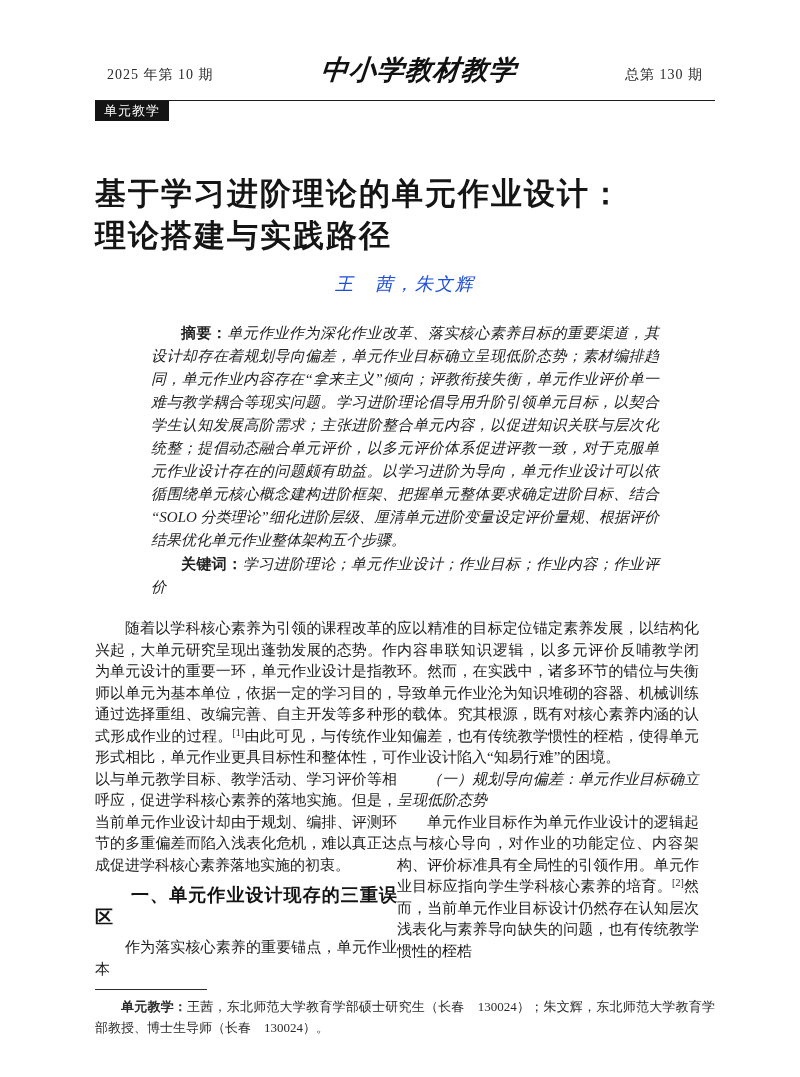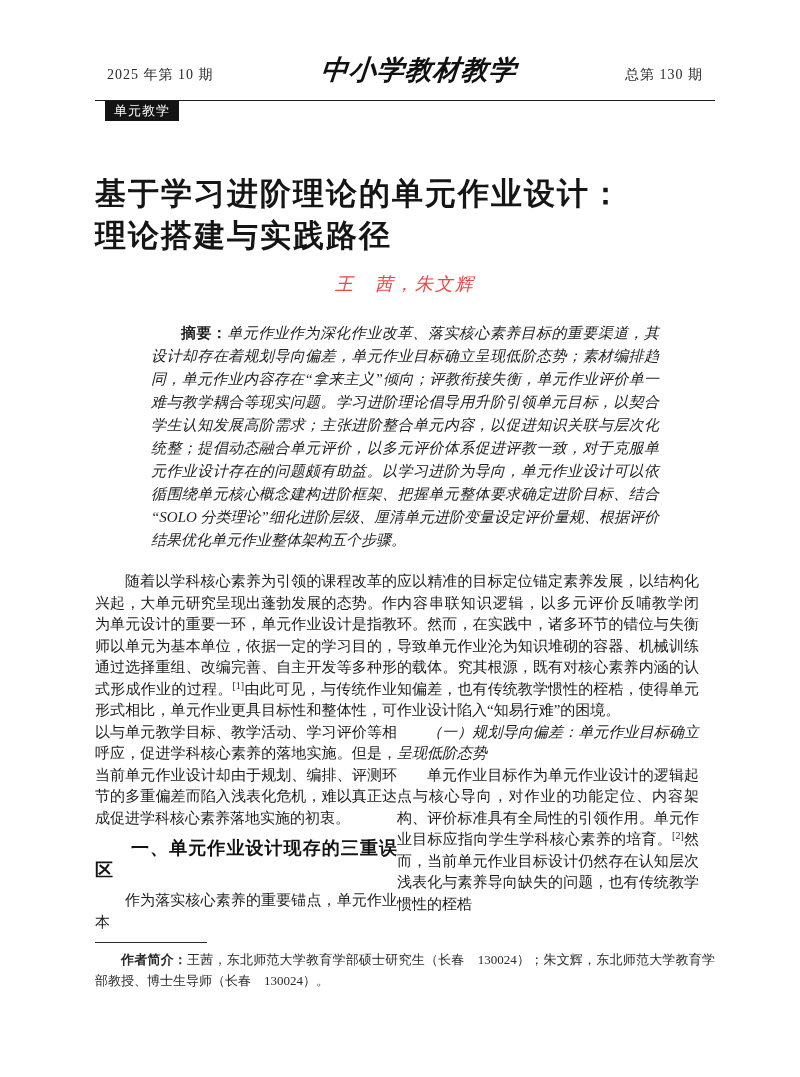--- a/index.html
+++ b/index.html
@@ -36,21 +36,21 @@
     font-family: "Liberation Serif", "DejaVu Serif", serif;
   }
   .tag-row {
     position: relative;
     margin-top: 12px;
     border-top: 1.5px solid #1c1c1c;
     height: 24px;
   }
   .category-tag {
     position: absolute;
-    left: 10px;
+    left: 0;
     top: 0;
     background: #141414;
     color: #fefefe;
     font-size: 13px;
     line-height: 19px;
     padding: 0 9px 1px 9px;
     letter-spacing: 1px;
     font-family: "Liberation Sans", "DejaVu Sans", sans-serif;
   }
   
@@ -63,21 +63,21 @@
     line-height: 42px;
     letter-spacing: 2px;
     color: #151515;
   }
   .authors {
     margin-top: 15px;
     text-align: center;
     font-size: 18px;
     font-style: italic;
     letter-spacing: 2px;
-    color: #ef4444;
+    color: #1d4ed8;
   }
   
   .abstract {
     margin-top: 25px;
     padding: 0 56px;
     font-size: 15px;
     line-height: 23px;
     text-align: justify;
     font-style: italic;
     color: #222;
@@ -152,33 +152,34 @@
 
     <h1 class="title">
       <span>基于学习进阶理论的单元作业设计：</span><br>
       <span>理论搭建与实践路径</span>
     </h1>
 
     <div class="authors">王　茜，朱文辉</div>
 
     <div class="abstract">
       <p><span class="lbl">摘要：</span><span>单元作业作为深化作业改革、落实核心素养目标的重要渠道，其设计却存在着规划导向偏差，单元作业目标确立呈现低阶态势；素材编排趋同，单元作业内容存在“拿来主义”倾向；评教衔接失衡，单元作业评价单一难与教学耦合等现实问题。学习进阶理论倡导用升阶引领单元目标，以契合学生认知发展高阶需求；主张进阶整合单元内容，以促进知识关联与层次化统整；提倡动态融合单元评价，以多元评价体系促进评教一致，对于克服单元作业设计存在的问题颇有助益。以学习进阶为导向，单元作业设计可以依循围绕单元核心概念建构进阶框架、把握单元整体要求确定进阶目标、结合“SOLO 分类理论”细化进阶层级、厘清单元进阶变量设定评价量规、根据评价结果优化单元作业整体架构五个步骤。</span></p>
+      <p><span class="lbl">关键词：</span><span>学习进阶理论；单元作业设计；作业目标；作业内容；作业评价</span></p>
     </div>
 
     <div class="columns">
       <div class="col">
         <p class="indent"><span>随着以学科核心素养为引领的课程改革的兴起，大单元研究呈现出蓬勃发展的态势。作为单元设计的重要一环，单元作业设计是指教师以单元为基本单位，依据一定的学习目的，通过选择重组、改编完善、自主开发等多种形式形成作业的过程。</span><sup class="ref">[1]</sup><span>由此可见，与传统作业形式相比，单元作业更具目标性和整体性，可以与单元教学目标、教学活动、学习评价等相呼应，促进学科核心素养的落地实施。但是，当前单元作业设计却由于规划、编排、评测环节的多重偏差而陷入浅表化危机，难以真正达成促进学科核心素养落地实施的初衷。</span></p>
         <h3 class="sec-heading">一、单元作业设计现存的三重误区</h3>
         <p class="indent">作为落实核心素养的重要锚点，单元作业本</p>
       </div>
       <div class="col">
         <p>应以精准的目标定位锚定素养发展，以结构化内容串联知识逻辑，以多元评价反哺教学闭环。然而，在实践中，诸多环节的错位与失衡导致单元作业沦为知识堆砌的容器、机械训练的载体。究其根源，既有对核心素养内涵的认知偏差，也有传统教学惯性的桎梏，使得单元作业设计陷入“知易行难”的困境。</p>
         <p class="sub-heading">（一）规划导向偏差：单元作业目标确立呈现低阶态势</p>
         <p class="indent"><span>单元作业目标作为单元作业设计的逻辑起点与核心导向，对作业的功能定位、内容架构、评价标准具有全局性的引领作用。单元作业目标应指向学生学科核心素养的培育。</span><sup class="ref">[2]</sup><span>然而，当前单元作业目标设计仍然存在认知层次浅表化与素养导向缺失的问题，也有传统教学惯性的桎梏</span></p>
       </div>
     </div>
 
     <div class="footnote-rule"></div>
 
-    <p class="bio"><span class="lbl">作者简介：</span><span>王茜，东北师范大学教育学部硕士研究生（长春　130024）；朱文辉，东北师范大学教育学部教授、博士生导师（长春　130024）。</span></p>
+    <p class="bio"><span class="lbl">单元教学：</span><span>王茜，东北师范大学教育学部硕士研究生（长春　130024）；朱文辉，东北师范大学教育学部教授、博士生导师（长春　130024）。</span></p>
 
   </div>
 </div>
 
 </body></html>

